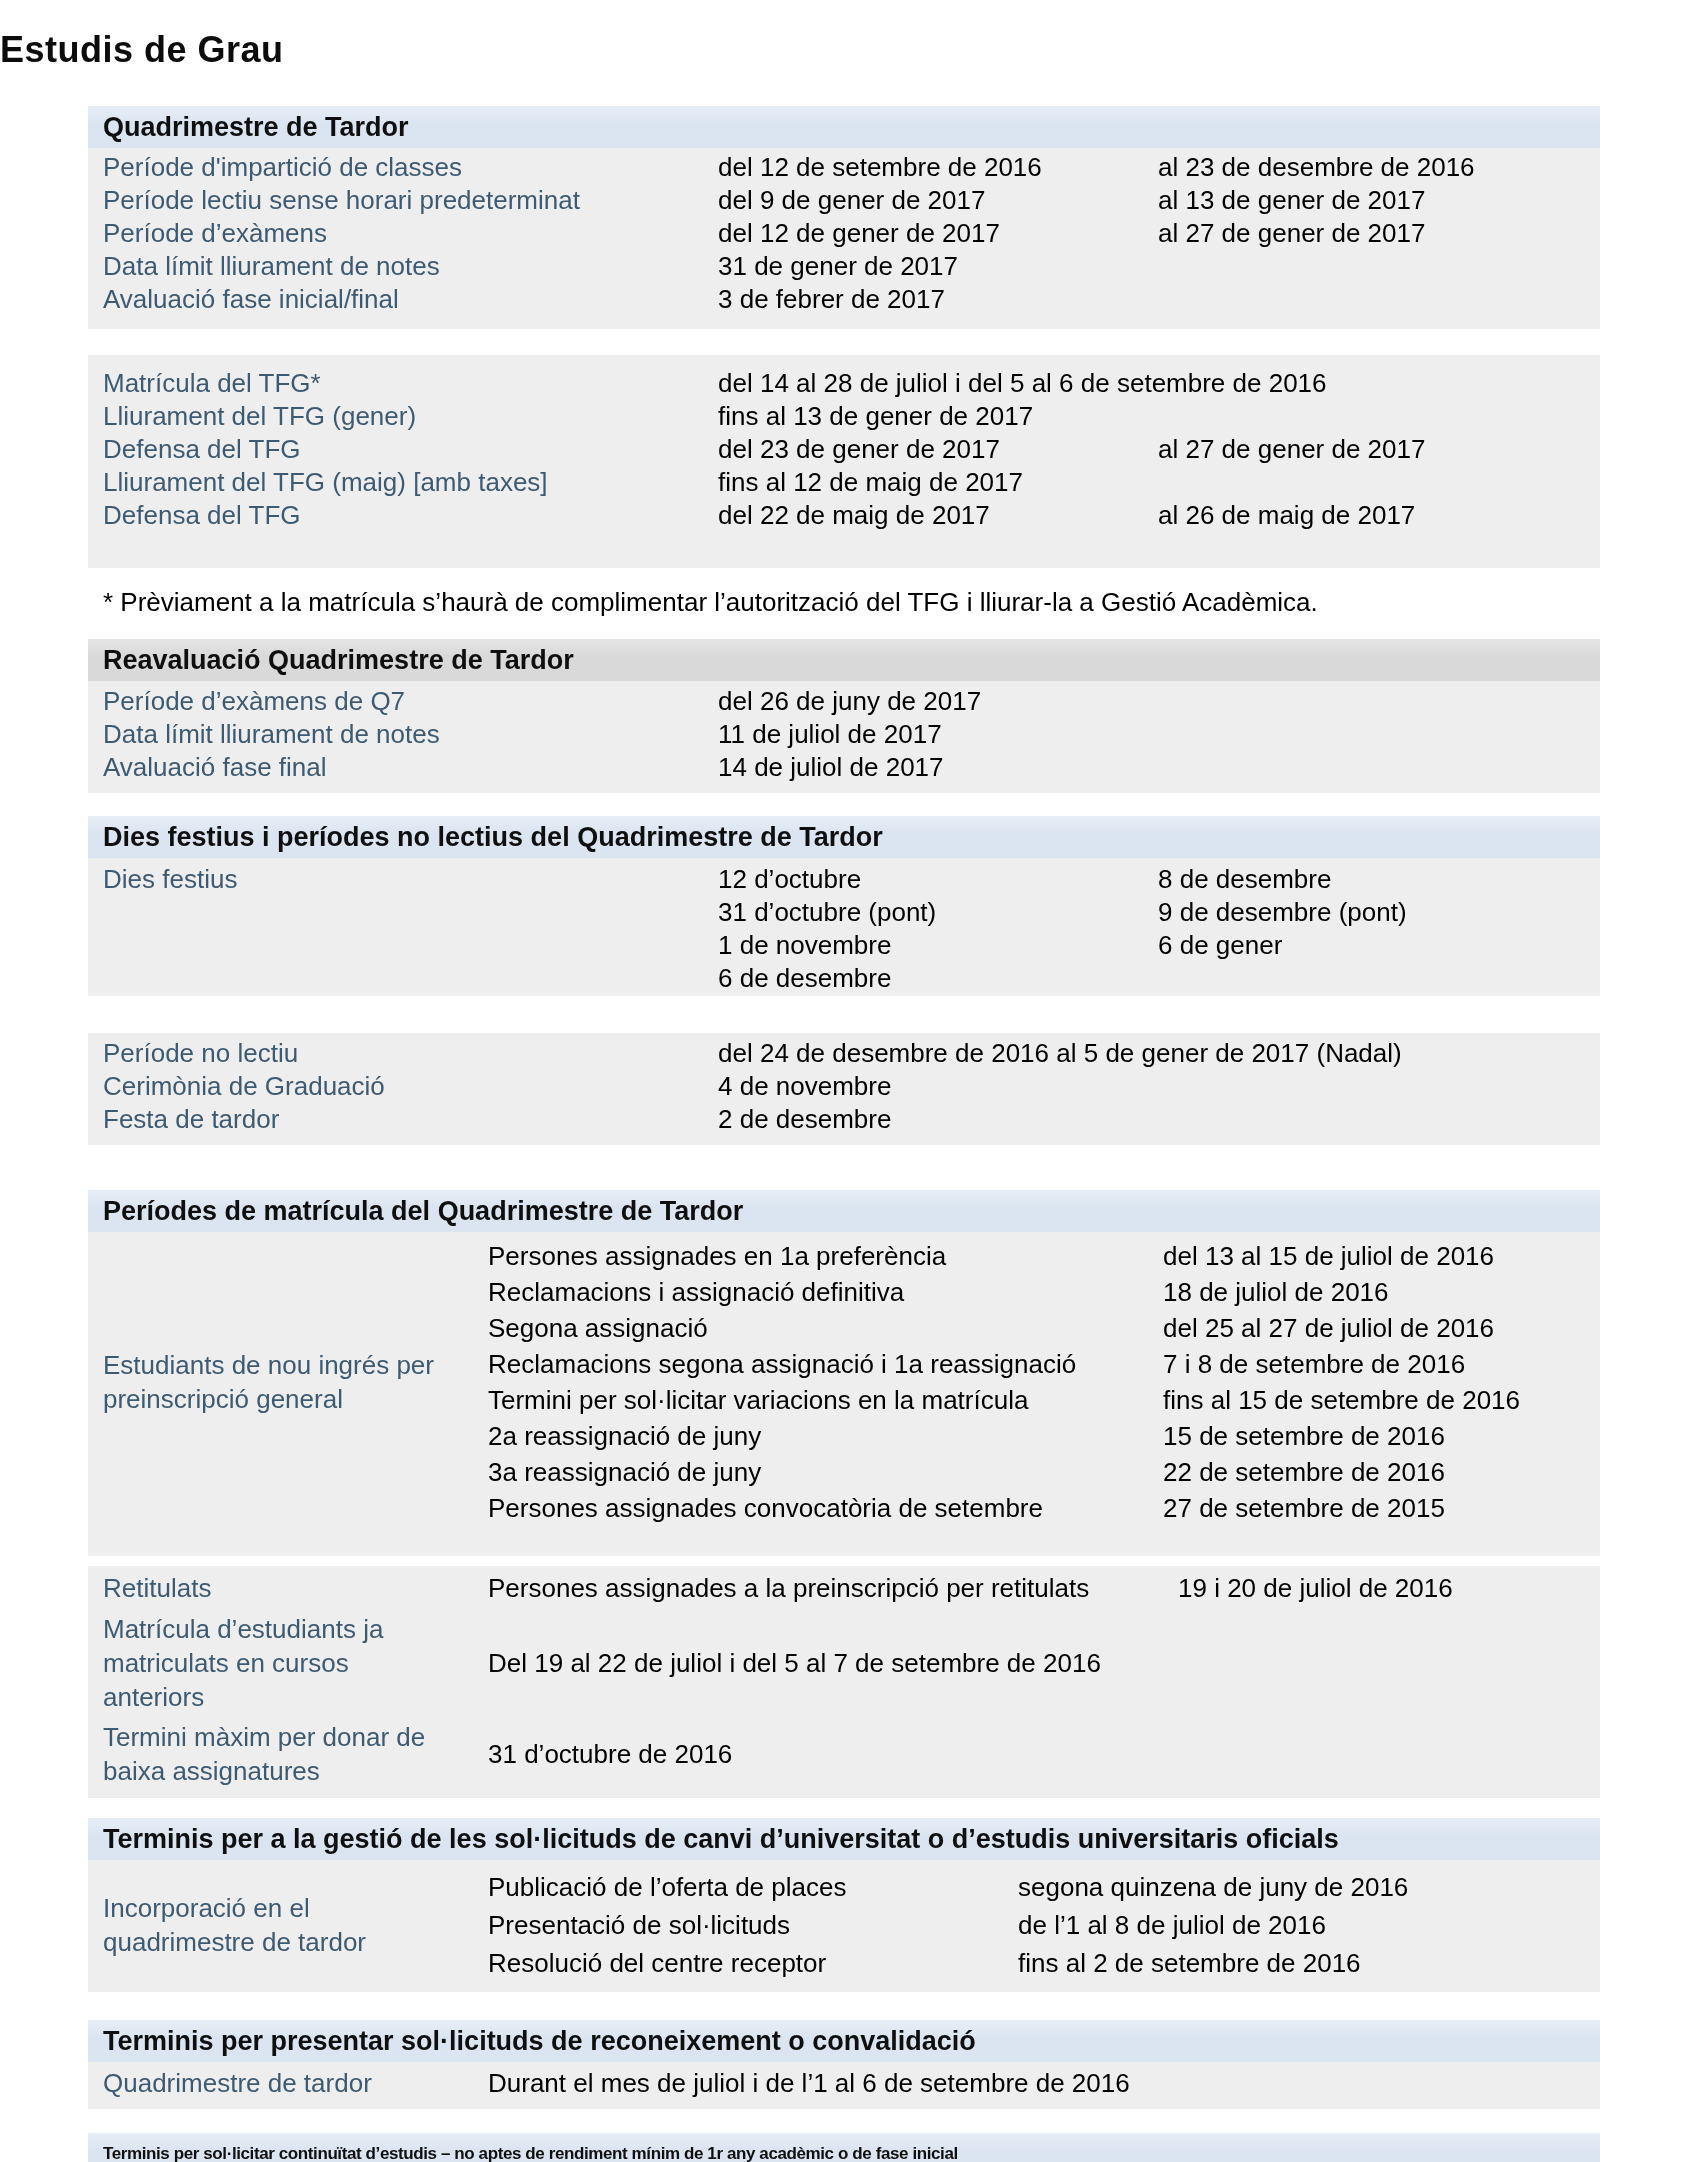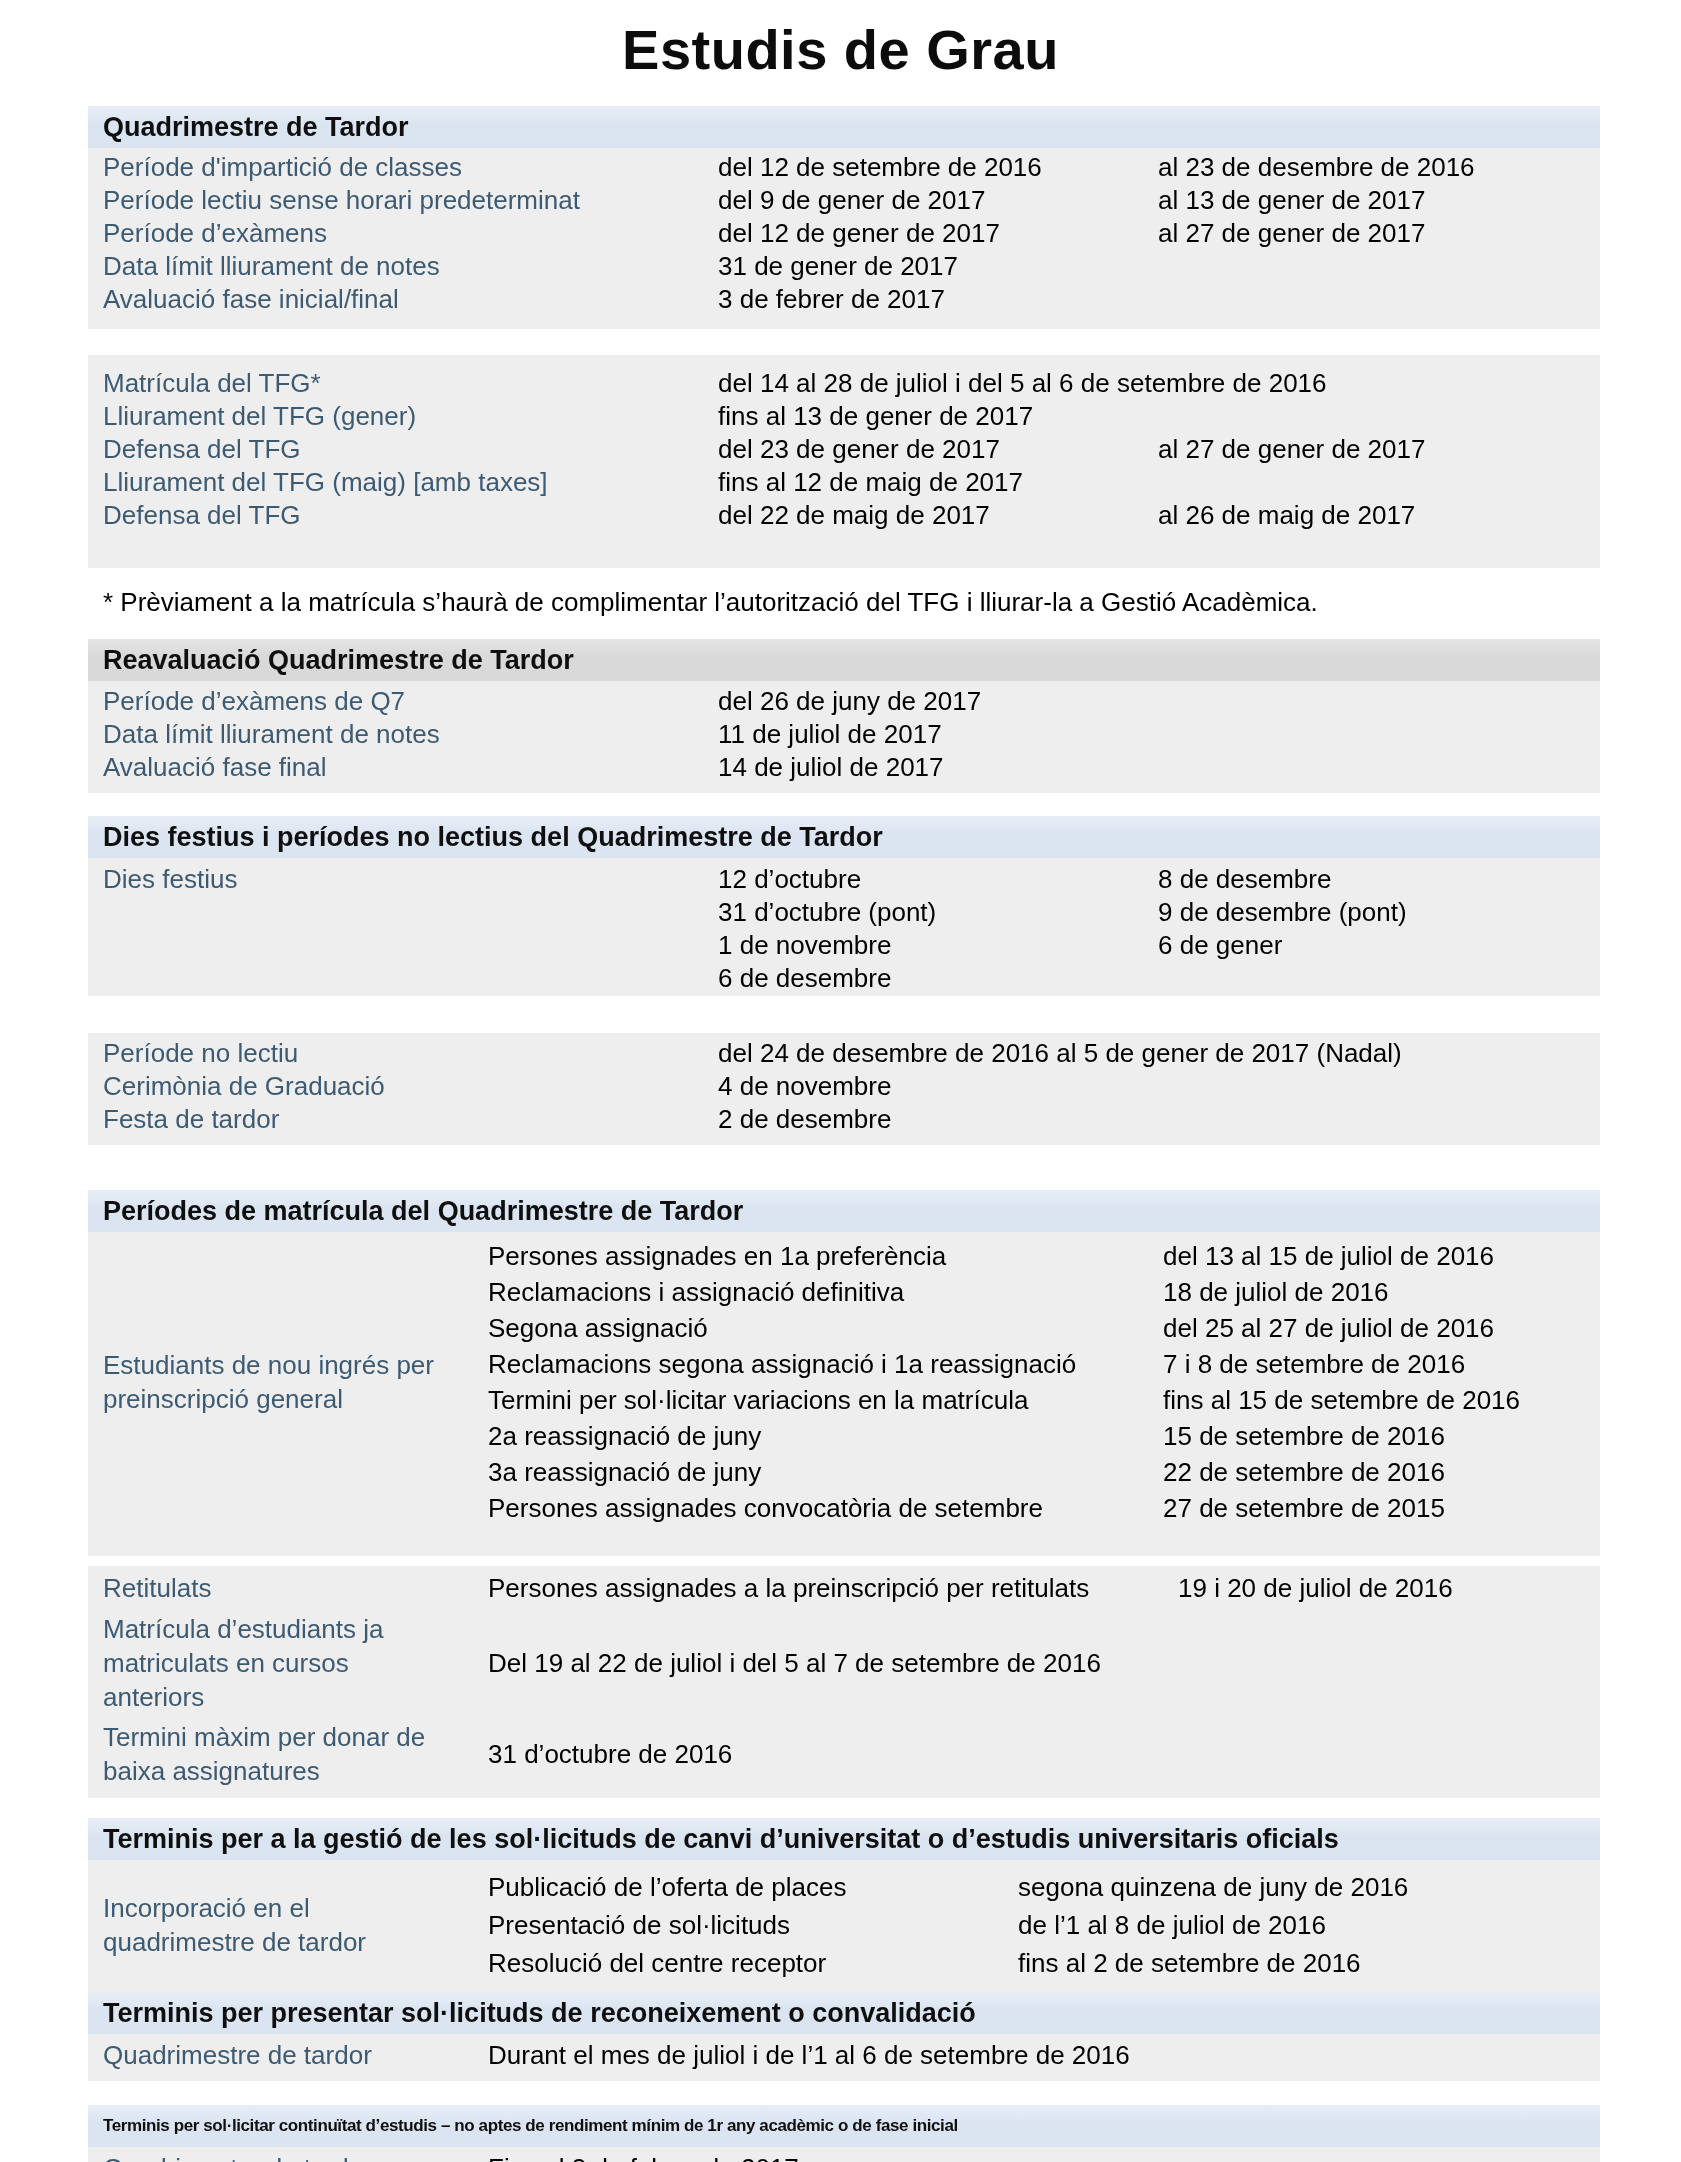--- a/index.html
+++ b/index.html
@@ -4,22 +4,22 @@
 <style>
   * { box-sizing: border-box; }
   html, body { margin: 0; padding: 0; background: #ffffff; }
   .sheet {
     width: 1681px; height: 2162px; overflow: hidden; background: #ffffff;
     font-family: "Liberation Sans", "DejaVu Sans", sans-serif;
     font-size: 26px; color: #000000;
   }
   .content { margin-left: 88px; width: 1512px; }
   .doc-title {
-    padding-top: 24px; margin-bottom: 30px; text-align: center;
-    font-size: 56px; font-weight: 700; line-height: 52px; color: #0c0c0c;
+    padding-top: 24px; margin-bottom: 30px; 
+    font-size: 36px; font-weight: 700; line-height: 52px; color: #0c0c0c;
     letter-spacing: 0.5px;
   }
   .hdr {
     height: 42px; display: flex; align-items: center; padding-left: 15px;
     font-size: 27px; font-weight: 700; color: #0f0f0f; white-space: nowrap;
     background: linear-gradient(to bottom, #e8eef7 0%, #dbe5f1 40%);
   }
   .hdr-gray { background: linear-gradient(to bottom, #e6e6e6 0%, #d9d9d9 40%); }
   .hdr-tight { font-size: 17px; letter-spacing: -0.4px; }
   .blk { background: #efeeee; }
@@ -31,21 +31,21 @@
   .b1 { padding-top: 3px; padding-bottom: 13px; }
   .b2 { padding-top: 12px; padding-bottom: 36px; }
   .b-std { padding-top: 4px; padding-bottom: 9px; }
   .rf {
     display: grid; grid-template-columns: 615px 440px 1fr;
     padding: 5px 0 1px 15px; line-height: 33px; white-space: nowrap;
   }
   .foot { margin-top: 18px; line-height: 33px; padding-left: 15px; }
   .gap26 { height: 26px; } .gap37 { height: 37px; } .gap10 { height: 10px; }
   .m20 { margin-top: 20px; } .m23 { margin-top: 23px; } .m45 { margin-top: 45px; }
-  .m12 { margin-top: 0; } .m24 { margin-top: 24px; }
+  .m12 { margin-top: 28px; } .m24 { margin-top: 24px; }
   
   .grp { display: grid; grid-template-columns: 385px 1fr; padding: 6px 0 30px 15px; }
   .grp-label { display: flex; align-items: center; }
   .grp-label .lbl { max-width: 345px; line-height: 34px; white-space: normal; }
   .gr { display: grid; grid-template-columns: 675px 1fr; line-height: 36px; white-space: nowrap; }
   .b4b { padding: 4px 0 10px; }
   .rr {
     display: grid; grid-template-columns: 385px 690px 1fr;
     padding-left: 15px; line-height: 36px; white-space: nowrap;
   }

